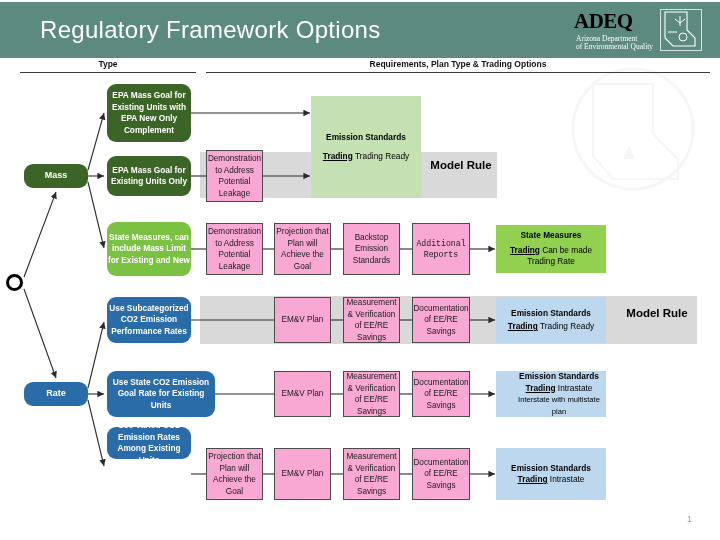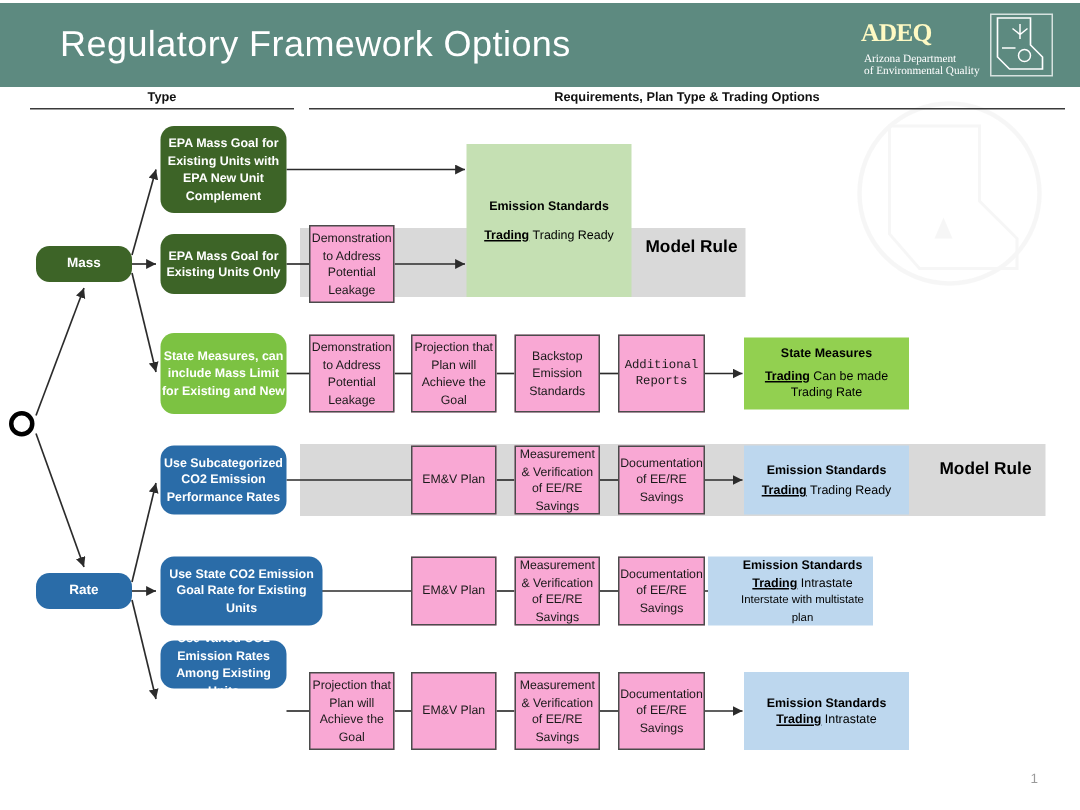--- a/index.html
+++ b/index.html
@@ -42,22 +42,22 @@
     width: 128px;
     height: 46px;
     text-align: left;
   }
   #adeq-word {
     position: absolute;
     left: 0;
     top: 0;
     font-family: "Liberation Serif", serif;
     font-weight: bold;
-    font-size: 17px;
-    color: #fef9c3;
+    font-size: 21px;
+    color: #000000;
     letter-spacing: -0.5px;
     line-height: 27px;
   }
   .adeq-sub {
     position: absolute;
     left: 2px;
     font-family: "Liberation Serif", serif;
     font-size: 7.5px;
     color: #ffffff;
     line-height: 8.5px;
@@ -299,21 +299,21 @@
     <span class="pill-label">Mass</span>
   </div>
   <div class="node rounded-blue" style="left:24px; top:382px; width:64px; height:24px;">
     <span class="pill-label">Rate</span>
   </div>
 
   <div class="node rounded-dark-green multi" style="left:107px; top:84px; width:84px; height:58px;">
     <div>
       <span>EPA Mass Goal for</span>
       <span>Existing Units with</span>
-      <span>EPA New Unit</span>
+      <span>EPA New Only</span>
       <span>Complement</span>
     </div>
   </div>
   <div class="node panel-green multi" style="left:311px; top:96px; width:110px; height:102px;">
     <div>
       <span>Emission Standards</span>
       <span style="display:block;height:7px;"></span>
       <span class="trading-u">Trading</span>
       <span class="sub-line">Trading Ready</span>
     </div>
@@ -442,21 +442,21 @@
       <span>Savings</span>
     </div>
   </div>
   <div class="node white-box multi" style="left:412px; top:371px; width:58px; height:46px;">
     <div>
       <span>Documentation</span>
       <span>of EE/RE</span>
       <span>Savings</span>
     </div>
   </div>
-  <div class="node panel-blue multi" style="left:472px; top:371px; width:110px; height:46px;padding-left:16px;">
+  <div class="node panel-blue multi" style="left:496px; top:371px; width:110px; height:46px;padding-left:16px;">
     <div>
       <span>Emission Standards</span>
       <span class="trading-u">Trading</span>
       <span class="sub-line">Intrastate</span>
       <span class="sub-line" style="font-size:7.6px;">Interstate with multistate plan</span>
     </div>
   </div>
 
   <div class="node rounded-blue multi" style="left:107px; top:427px; width:84px; height:32px;">
     <div>

